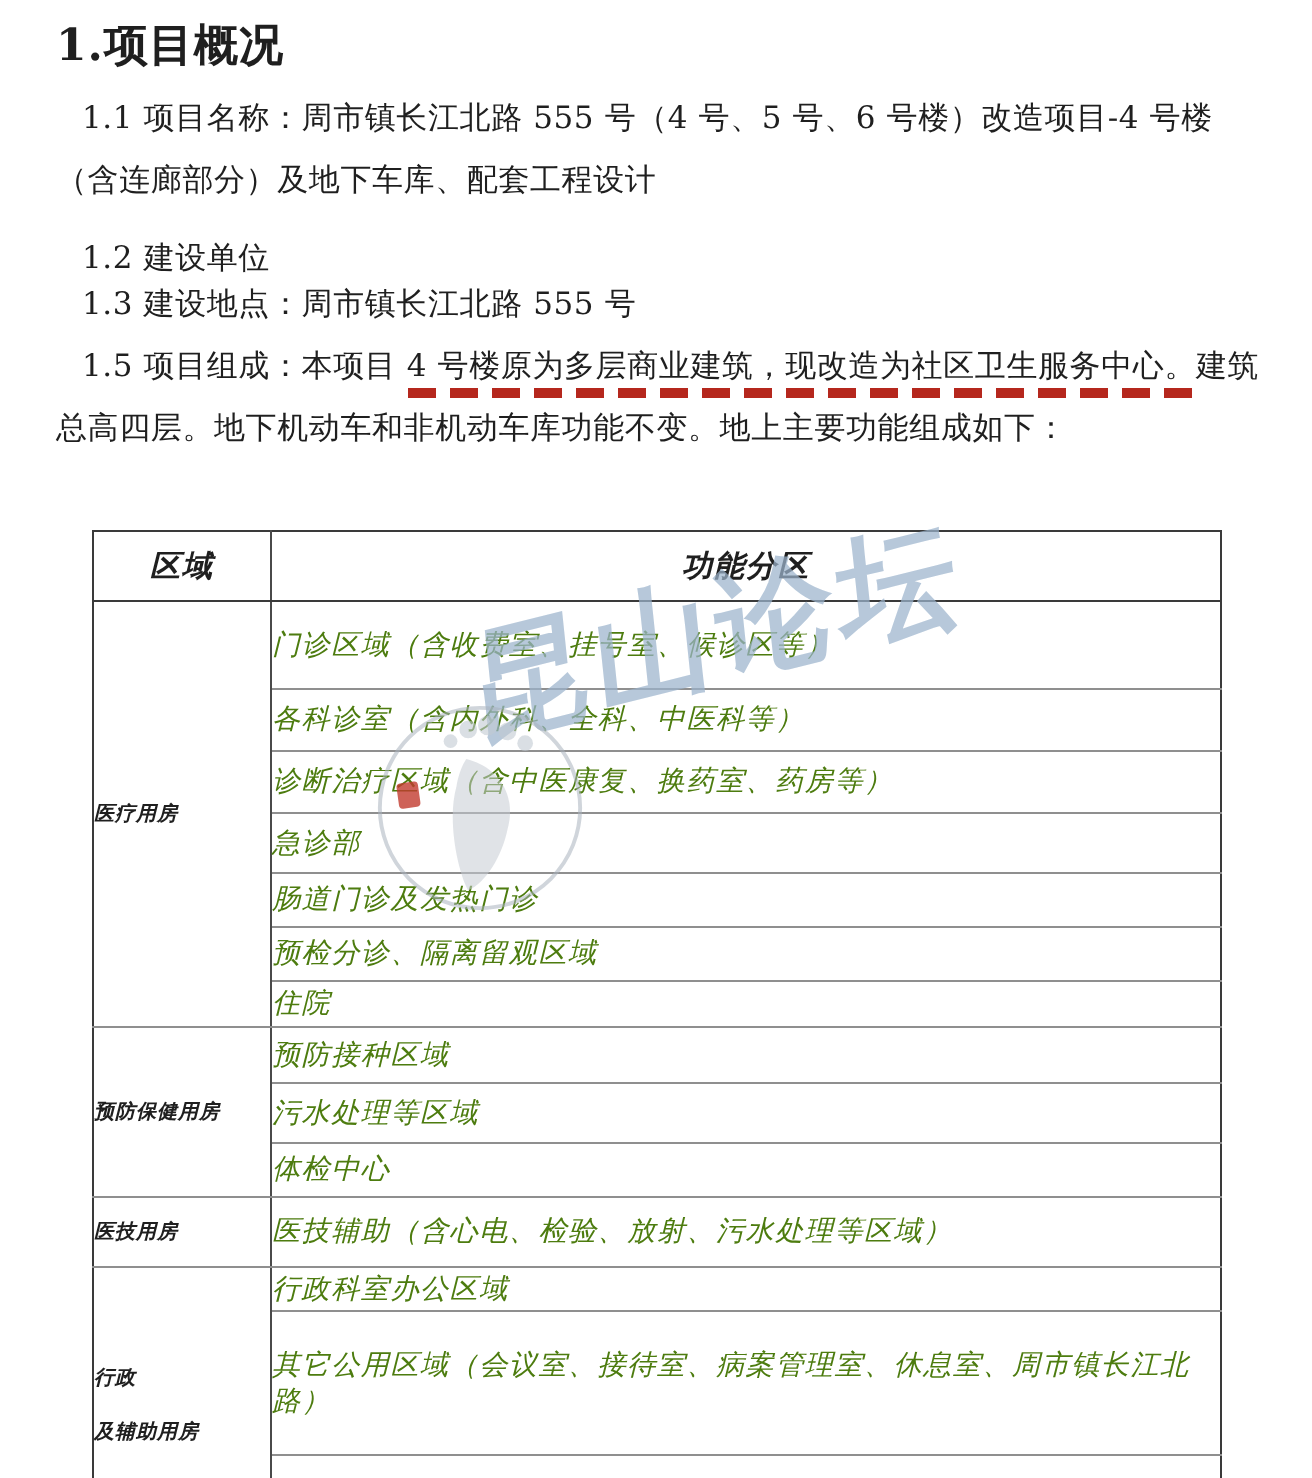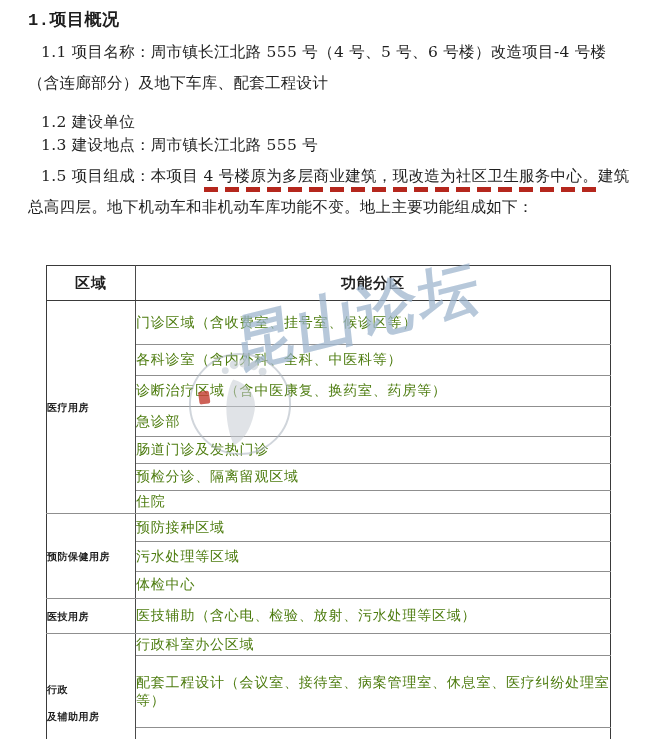--- a/index.html
+++ b/index.html
@@ -5,40 +5,41 @@
   html,body{margin:0;padding:0;background:#ffffff;}
   .page{
     position:relative;
     width:656px;height:739px;
     overflow:hidden;
     background:#ffffff;
     font-family:"DejaVu Serif","Liberation Serif",serif;
     color:#1f1f1f;
   }
   .content{position:absolute;left:28px;top:6px;width:604px;}
-  .doc-title{font-size:17px;font-weight:bold;margin:2px 0 6px 0;letter-spacing:.5px;font-family:Liberation Mono, monospace;}
+  .doc-title{font-size:22px;font-weight:bold;margin:2px 0 6px 0;letter-spacing:.5px;}
   .para{font-size:15.5px;line-height:31px;margin:0;text-indent:13px;letter-spacing:.3px;}
   .para.tight{line-height:23px;} .mt12{margin-top:12px;} .mt4{margin-top:4px;}
   .hl{
     padding-bottom:7px;
     background-image:repeating-linear-gradient(90deg,var(--red,#b5271d) 0 14px,transparent 14px 21px);
     background-size:calc(100% - 3px) 5px;
     background-position:1px 100%;
     background-repeat:no-repeat;
   }
   .table-wrap{position:absolute;left:46px;top:265px;width:566px;}
   table.func{
     width:565px;border-collapse:collapse;table-layout:fixed;
     font-size:14px;
   }
   table.func col.c1{width:89px;}
   table.func th,table.func td{
     border:1px solid #8f8f8f;
     vertical-align:middle;
     padding:0;
+    font-style:italic;
   }
   table.func{border:1.5px solid #3a3a3a;}
   table.func th{
     height:34px;font-size:15px;font-weight:bold;text-align:center;
     border-bottom:1.5px solid #3a3a3a;border-top:1.5px solid #3a3a3a;
     letter-spacing:1px;
   }
   table.func th:first-child,table.func td.area{border-left:1.5px solid #3a3a3a;border-right:1px solid #4a4a4a;}
   table.func th:last-child,table.func td.fn{border-right:1.5px solid #3a3a3a;}
   td.area{
@@ -124,21 +125,21 @@
           <tr class="r10 group-start">
             <td class="area" rowspan="1">医技用房</td>
             <td class="fn">医技辅助（含心电、检验、放射、污水处理等区域）</td>
           </tr>
           <tr class="r11 group-start">
             <td class="area" rowspan="3">行政
 及辅助用房</td>
             <td class="fn">行政科室办公区域</td>
           </tr>
           <tr class="r12">
-            <td class="fn">配套工程设计（会议室、接待室、病案管理室、休息室、医疗纠纷处理室等）</td>
+            <td class="fn">其它公用区域（会议室、接待室、病案管理室、休息室、周市镇长江北路）</td>
           </tr>
           <tr class="r13">
             <td class="fn"></td>
           </tr>
         </tbody>
     </table>
   </div>
 
   <div class="watermark">
     <div class="wm-text">昆山论坛</div>

